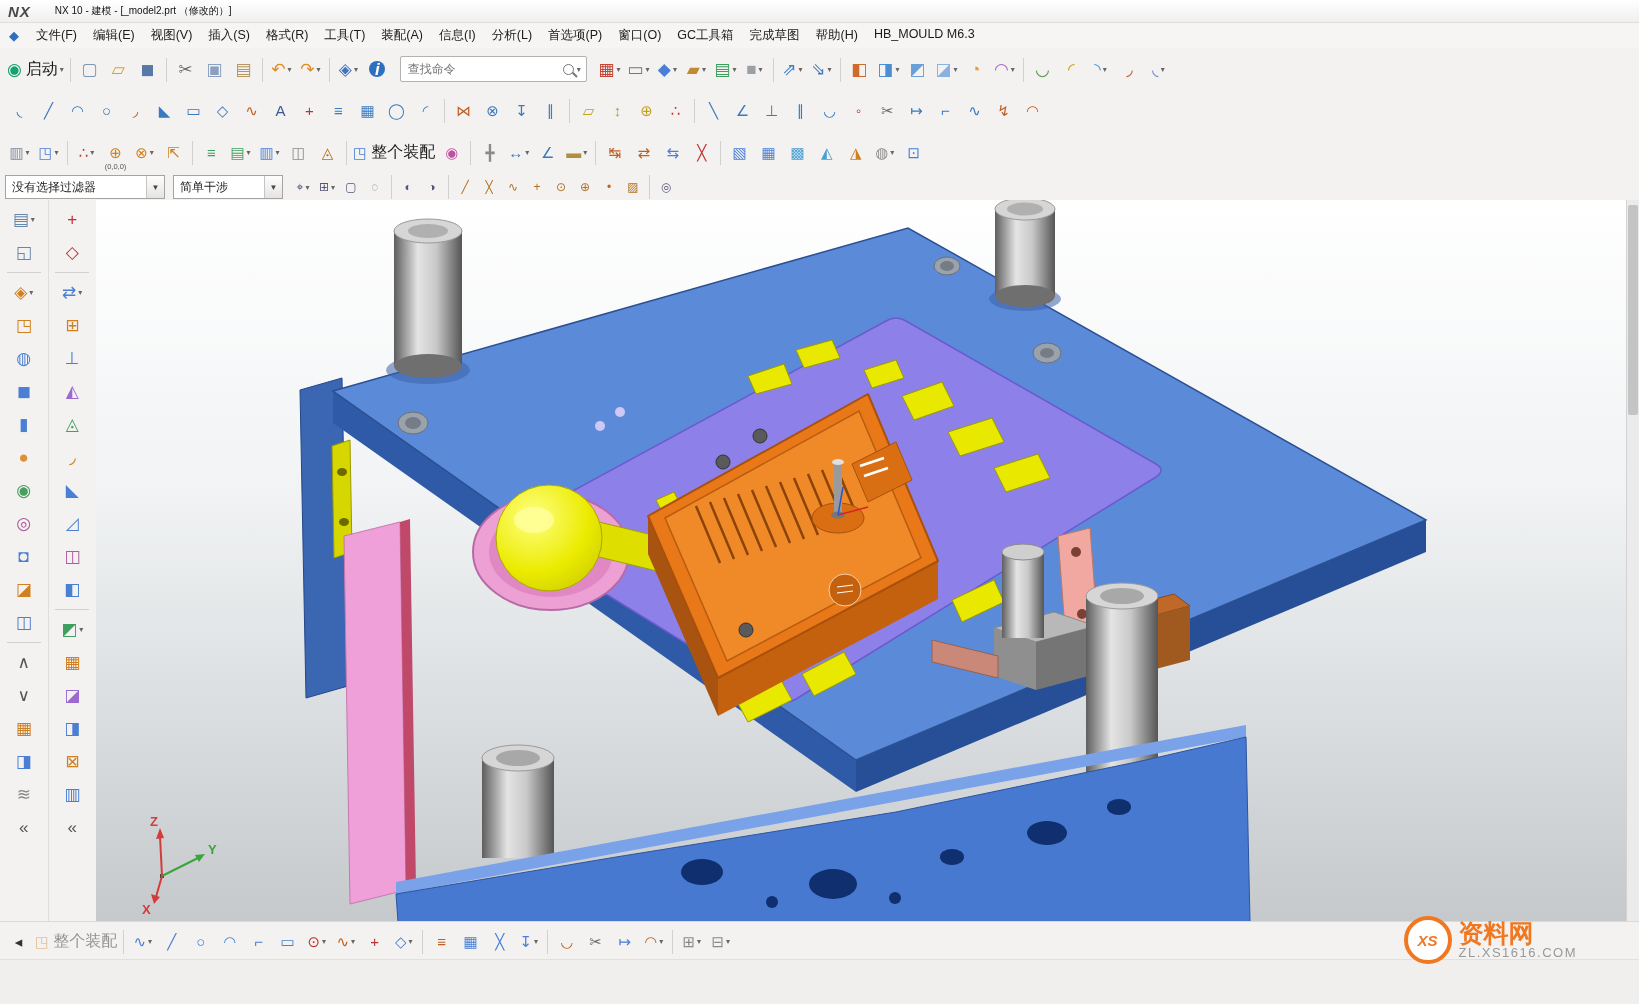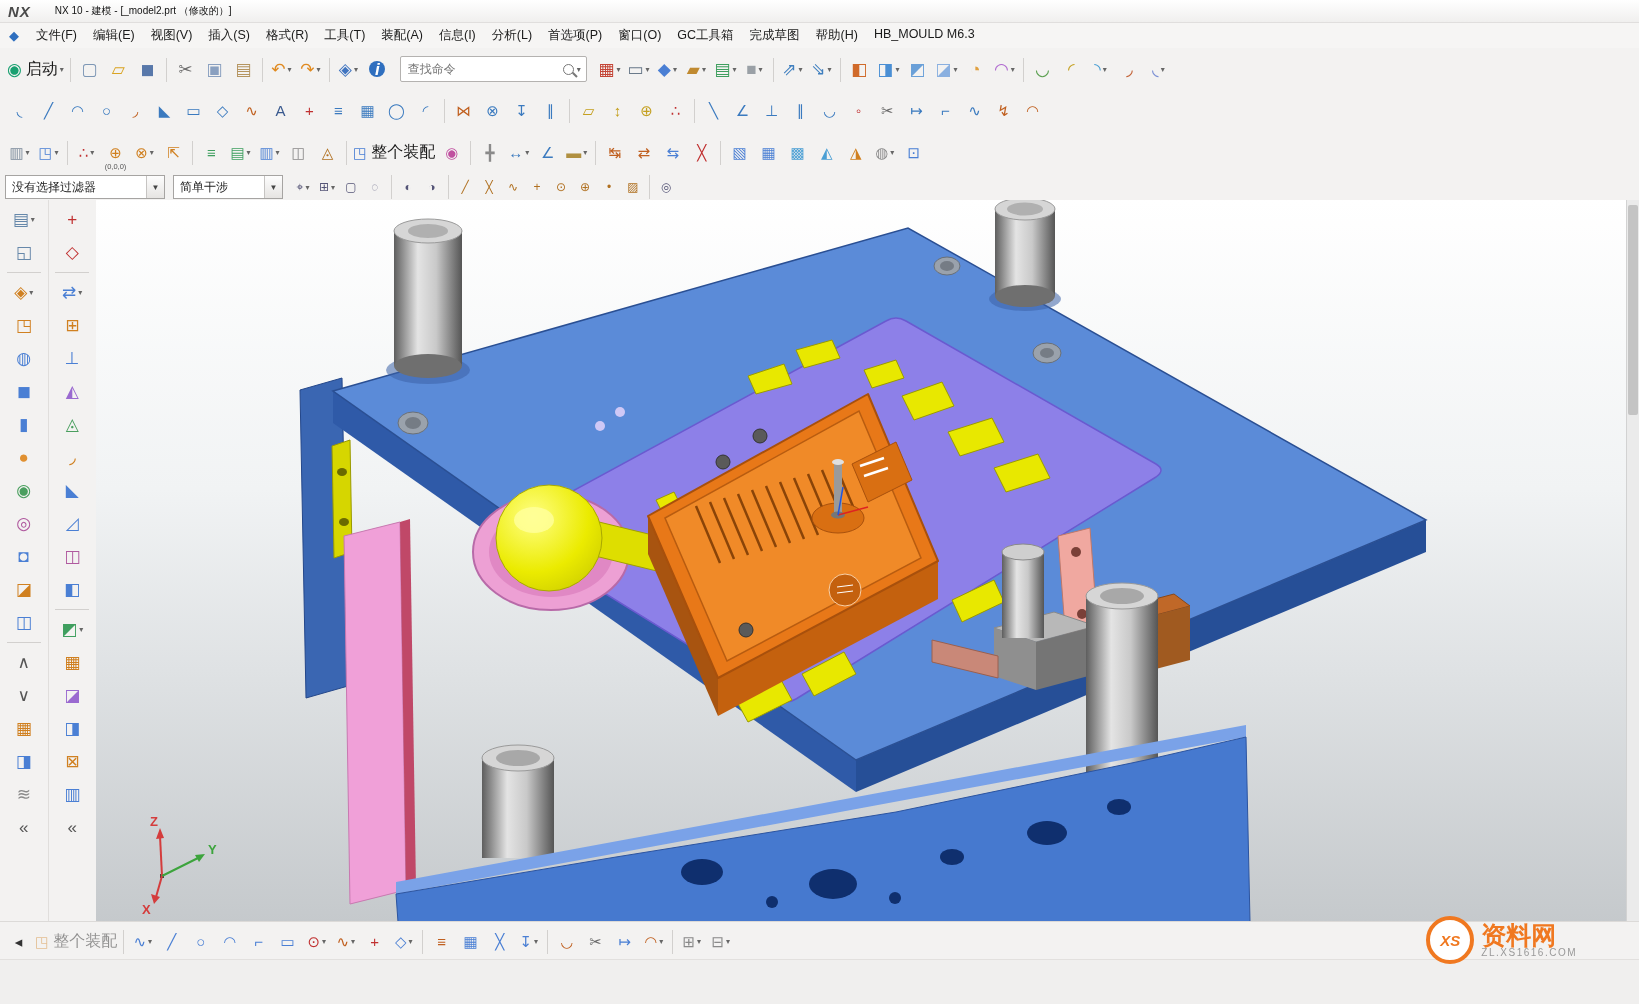--- a/index.html
+++ b/index.html
@@ -66,21 +66,21 @@
   
   .bottombar{position:absolute;left:0;right:0;bottom:44px;height:38px;background:#f3f2f1;border-top:1px solid #dcdad8;
              display:flex;align-items:center;padding:0 4px;overflow:hidden;white-space:nowrap}
   .statusstrip{position:absolute;left:0;right:0;bottom:0;height:44px;background:#f0efee;border-top:1px solid #e2e0de}
   
   .wm{position:absolute;right:62px;bottom:40px;display:flex;align-items:center;gap:7px;z-index:6}
   .wm-logo{width:40px;height:40px;border-radius:50%;border:4px solid #f07820;color:#f07820;background:#fff;
            display:flex;align-items:center;justify-content:center;font-weight:bold;font-style:italic;font-size:15px}
   .wm-text{display:flex;flex-direction:column;line-height:1.05}
   .wm-brand{font-size:25px;font-weight:bold;color:#f07820}
-  .wm-url{font-size:10px;color:#999;letter-spacing:1.5px}
+  .wm-url{font-size:13px;color:#999;letter-spacing:1.5px}
   text{font-family:"Liberation Sans","DejaVu Sans",sans-serif}
 </style>
 </head>
 <body>
 
 <div class="titlebar">
   <span class="nxlogo">NX</span>
   <span class="wtitle">NX 10 - 建模 - [_model2.prt （修改的）]</span>
 </div>
 

